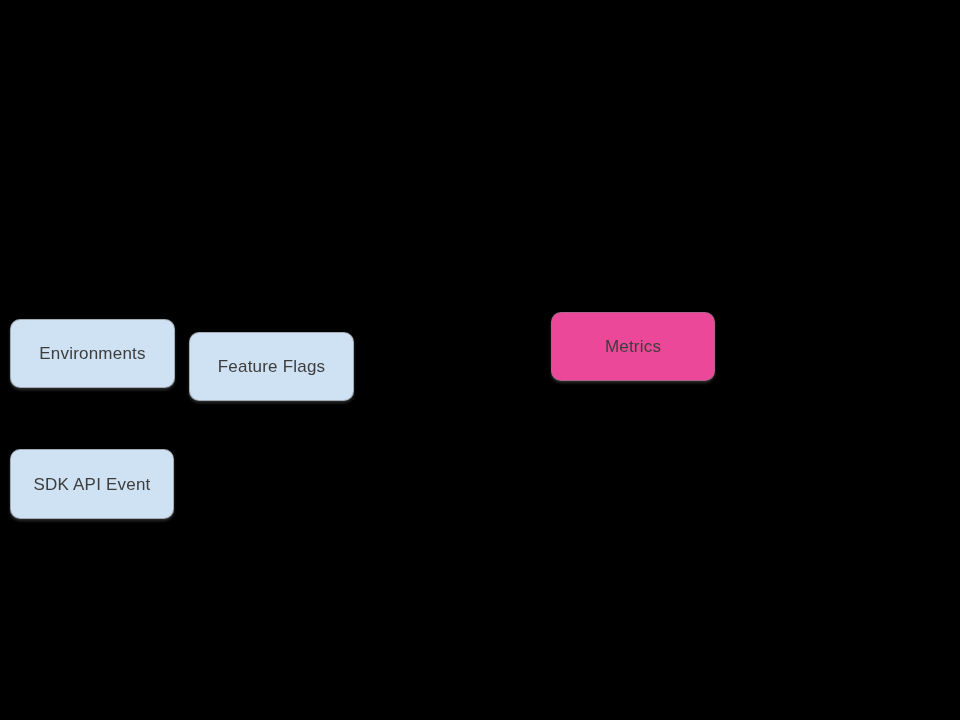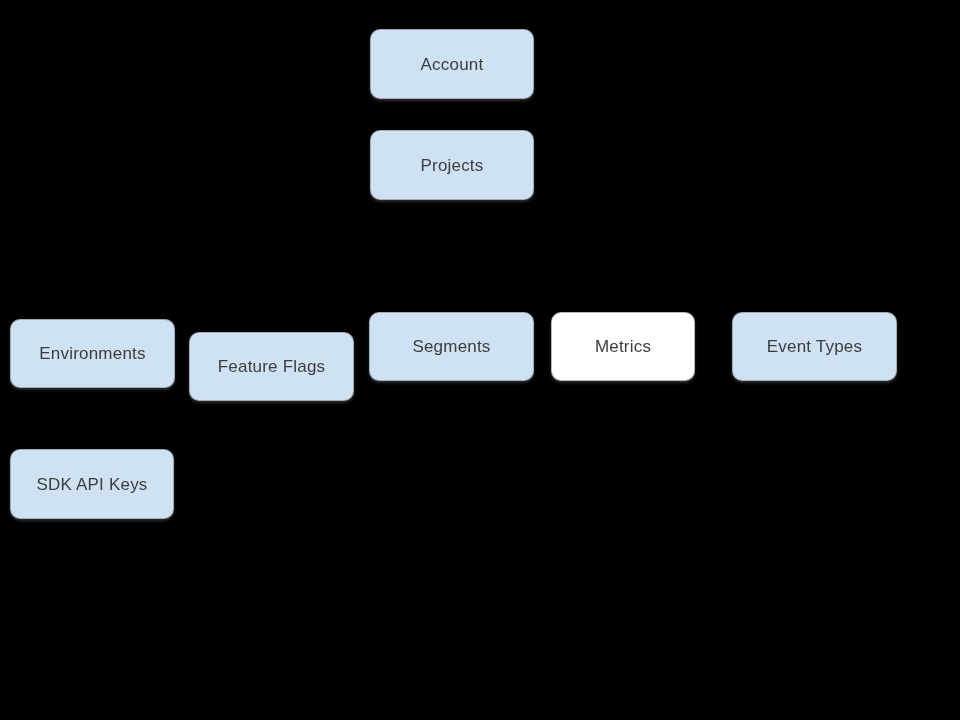--- a/index.html
+++ b/index.html
@@ -35,45 +35,33 @@
     line-height: 1;
     white-space: nowrap;
     letter-spacing: 0.2px;
   }
 </style>
 </head>
 <body>
 
 <div class="canvas" style="background: rgb(0, 0, 0);">
 
-  <div class="node" style="left: 370px; top: 29px; width: 164px; height: 70px; background: rgb(207, 226, 243);">
-    <span class="node-label" style="color: rgb(61, 61, 61);">Account</span>
-  </div>
 
-  <div class="node" style="left: 370px; top: 130px; width: 164px; height: 70px; background: rgb(207, 226, 243);">
-    <span class="node-label" style="color: rgb(61, 61, 61);">Projects</span>
-  </div>
 
   <div class="node" style="left: 10px; top: 312px; width: 165px; height: 69px; background: rgb(207, 226, 243); margin-top: 7px;">
     <span class="node-label" style="color: rgb(61, 61, 61);">Environments</span>
   </div>
 
   <div class="node" style="left: 189px; top: 312px; width: 165px; height: 69px; background: rgb(207, 226, 243); margin-top: 20px;">
     <span class="node-label" style="color: rgb(61, 61, 61);">Feature Flags</span>
   </div>
 
-  <div class="node" style="left: 369px; top: 312px; width: 165px; height: 69px; background: rgb(207, 226, 243);">
-    <span class="node-label" style="color: rgb(61, 61, 61);">Segments</span>
-  </div>
 
-  <div class="node" style="left: 551px; top: 312px; width: 144px; height: 69px; background: #ffffff;">
+  <div class="node" style="left: 551px; top: 312px; width: 164px; height: 69px; background: #ec4899;">
     <span class="node-label" style="color: rgb(61, 61, 61);">Metrics</span>
   </div>
 
-  <div class="node" style="left: 732px; top: 312px; width: 165px; height: 69px; background: rgb(207, 226, 243);">
-    <span class="node-label" style="color: rgb(61, 61, 61);">Event Types</span>
-  </div>
 
   <div class="node" style="left: 10px; top: 449px; width: 164px; height: 70px; background: rgb(207, 226, 243);">
-    <span class="node-label" style="color: rgb(61, 61, 61);">SDK API Keys</span>
+    <span class="node-label" style="color: rgb(61, 61, 61);">SDK API Event</span>
   </div>
 
 </div>
 
 </body></html>

